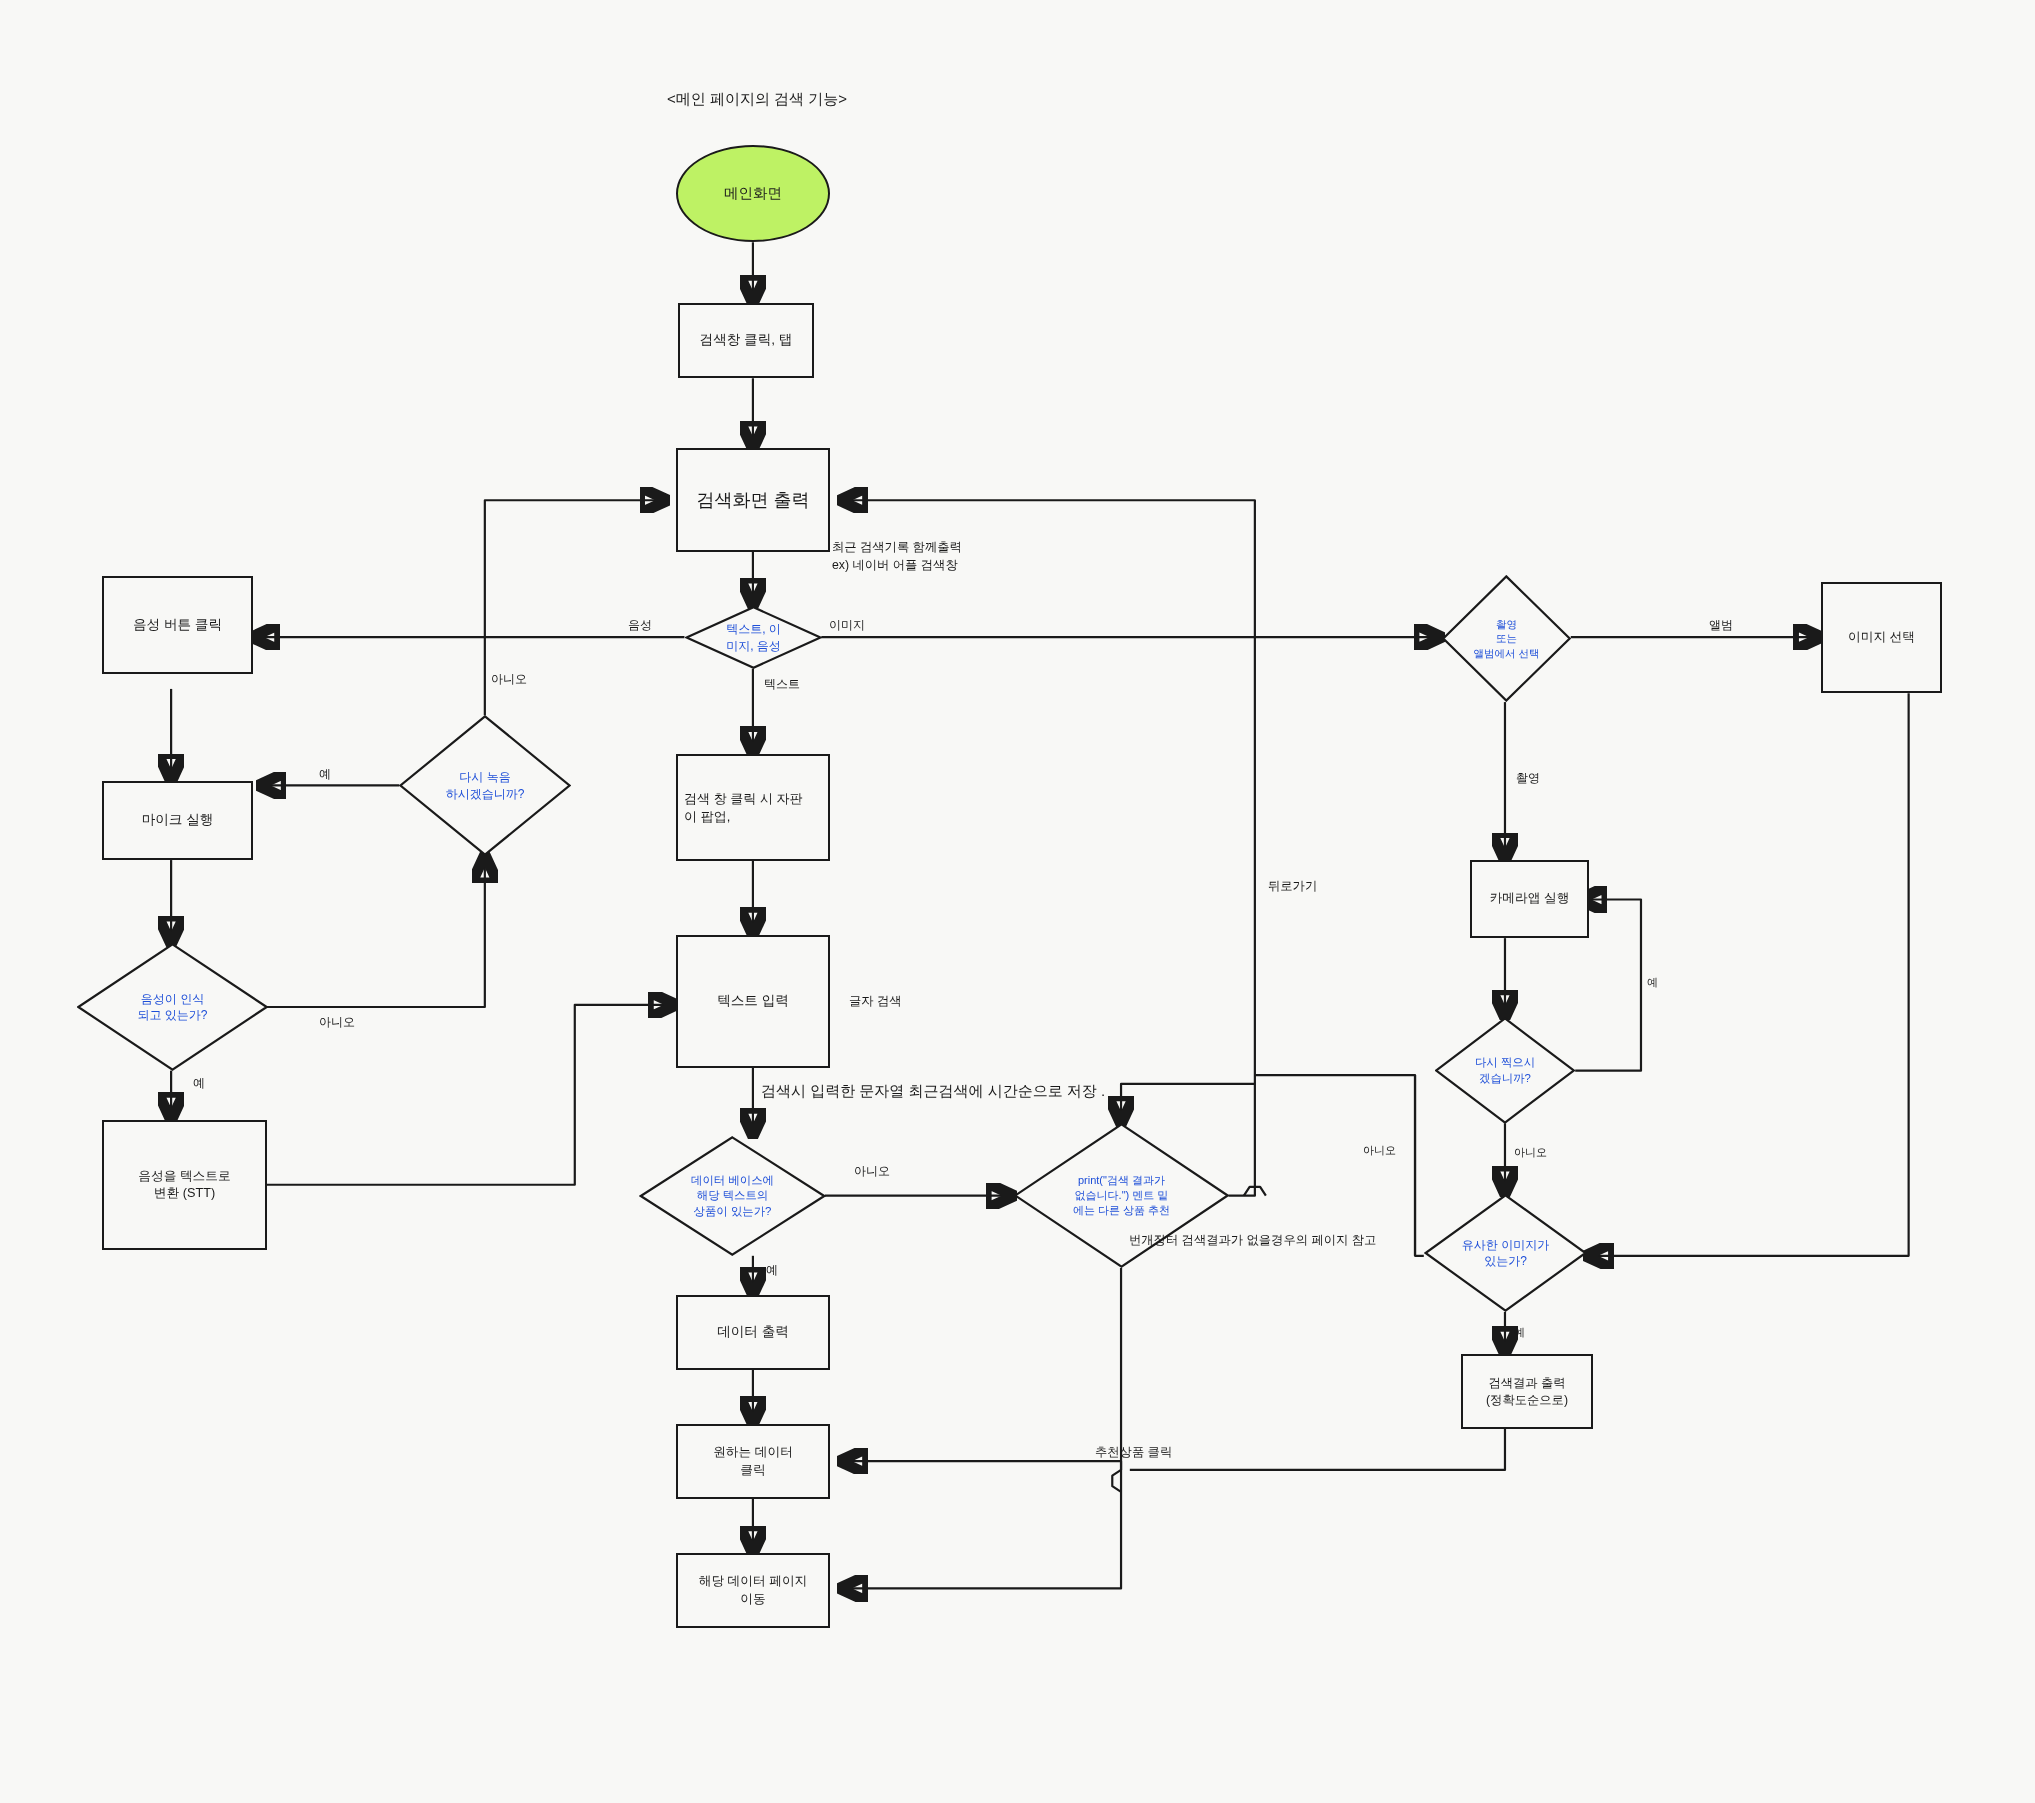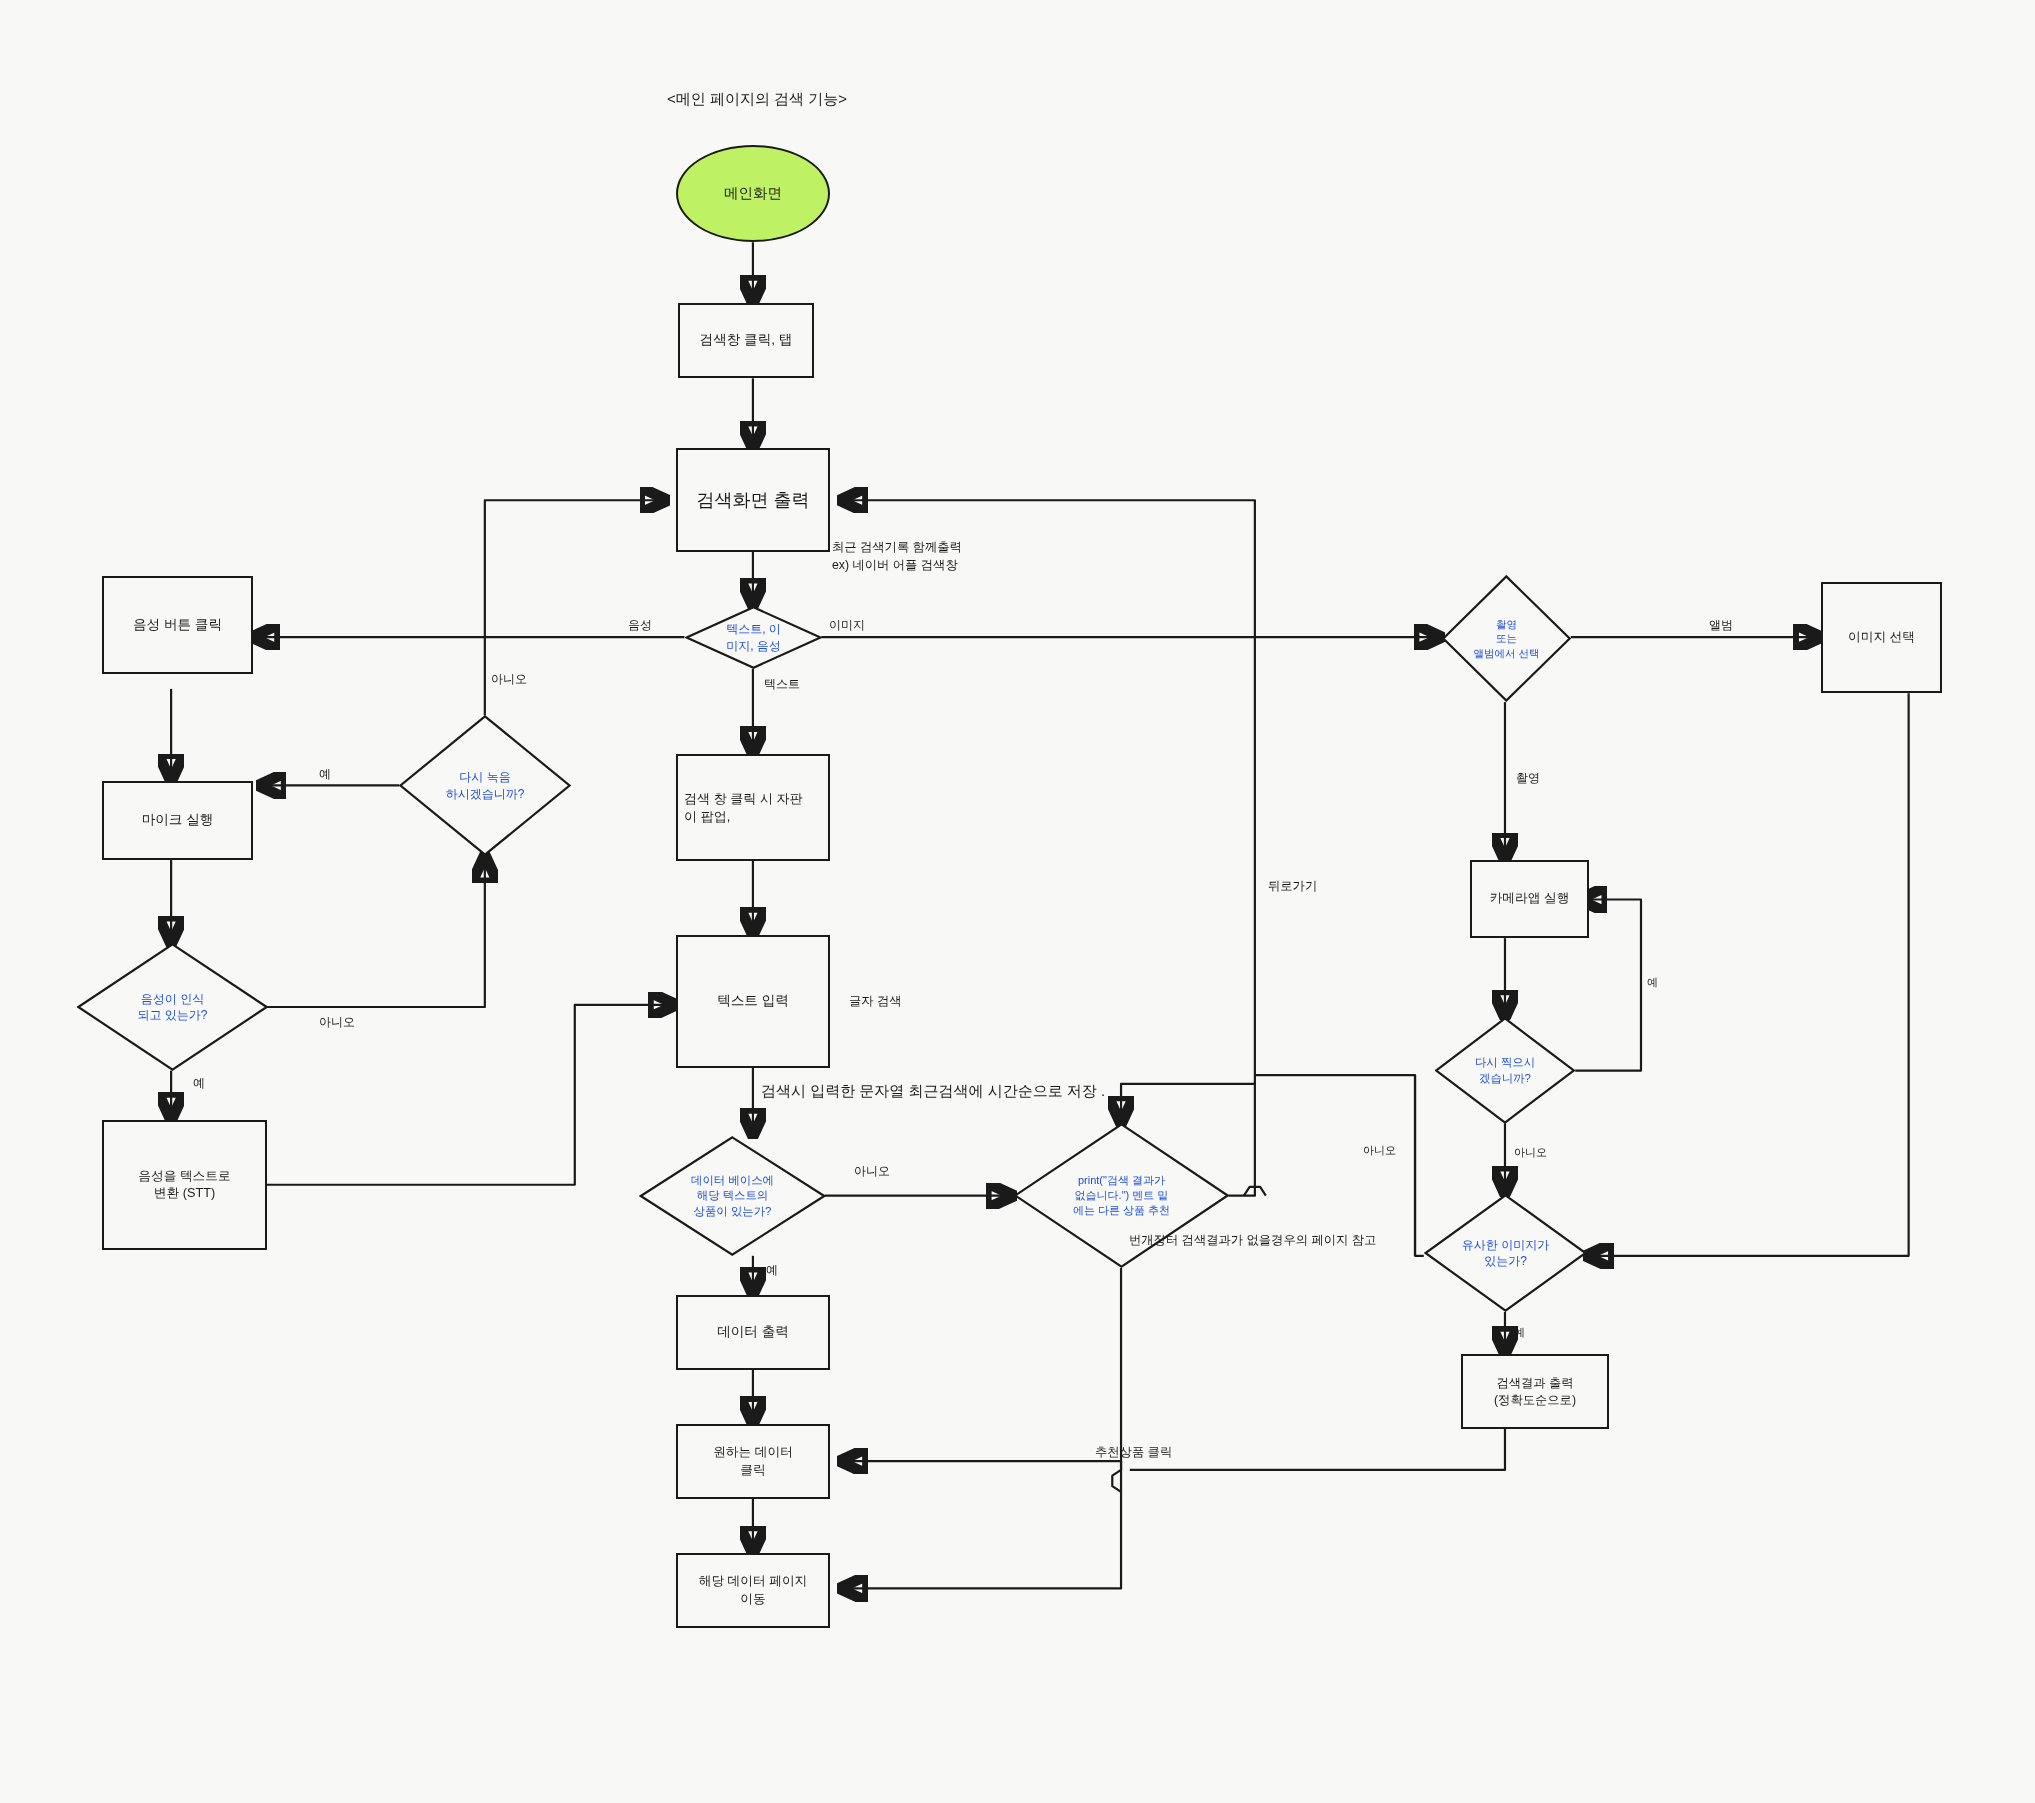--- a/index.html
+++ b/index.html
@@ -293,21 +293,21 @@
   </div>
 
   <div class="diamond-wrap" style="left:1435px; top:1017px; width:140px; height:107px;">
     <svg width="140" height="107" viewBox="0 0 320 244">
       <polygon points="160,3 317,122 160,241 3,122" fill="#f8f8f6" stroke="#1a1a1a" stroke-width="5"></polygon>
     </svg>
     <div class="dlabel" style="font-size:11.4px;">다시 찍으시
 겠습니까?</div>
   </div>
 
-  <div class="node box" style="left:1461px; top:1354px; width:148px; height:75px; font-size:12.3px;">
+  <div class="node box" style="left:1461px; top:1354px; width:132px; height:75px; font-size:12.3px;">
     <span class="nlabel">검색결과 출력
 (정확도순으로)</span>
   </div>
 
   <div class="edge-label" style="left:628px; top:617px; font-size:12px;">음성</div>
   <div class="edge-label" style="left:829px; top:617px; font-size:12px;">이미지</div>
   <div class="edge-label" style="left:764px; top:676px; font-size:12px;">텍스트</div>
 
   <div class="edge-label" style="left:491px; top:671px; font-size:12px;">아니오</div>
   <div class="edge-label" style="left:319px; top:766px; font-size:12px;">예</div>

